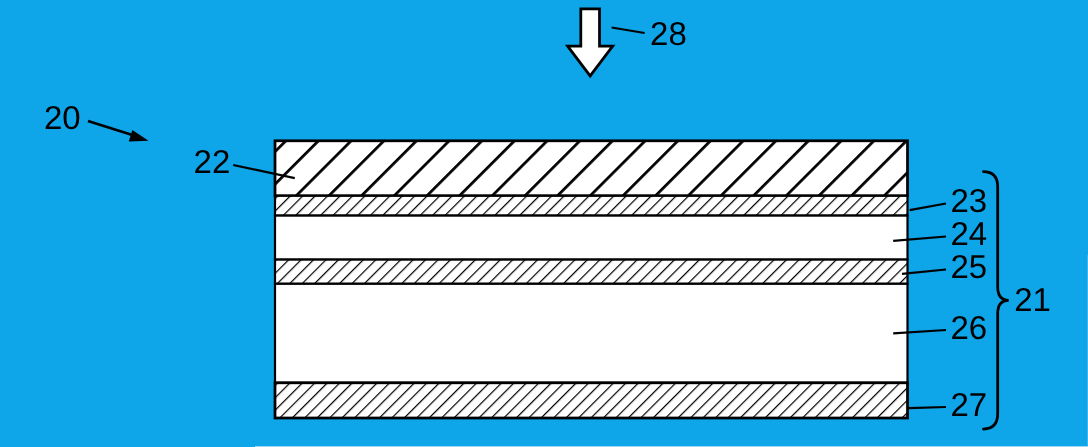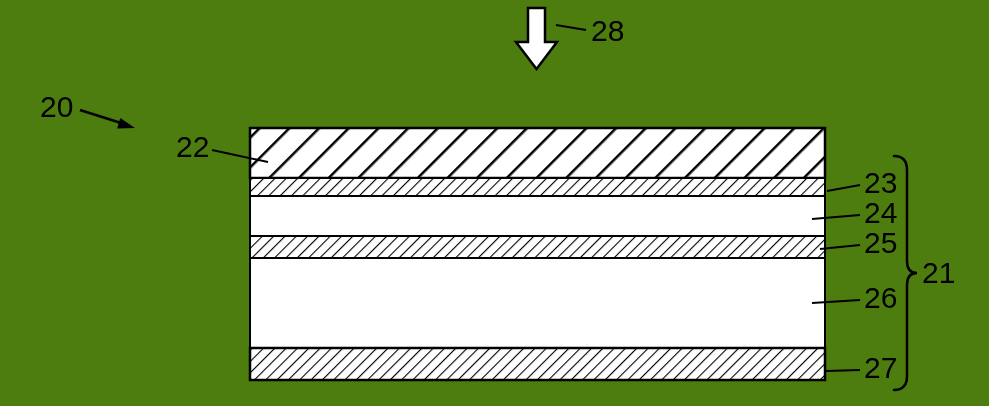--- a/index.html
+++ b/index.html
@@ -4,21 +4,21 @@
 <style>
   html, body {
     margin: 0;
     padding: 0;
     background: #ffffff;
   }
   .figure-canvas {
     position: relative;
     width: 989px;
     height: 406px;
-    background: #4d7c0f;
+    background: #0ea5e9;
     overflow: hidden;
   }
   svg text {
     font-family: "Liberation Sans", "DejaVu Sans", sans-serif;
     font-size: 30px;
     fill: #000000;
   }
 </style>
 </head>
 <body>

